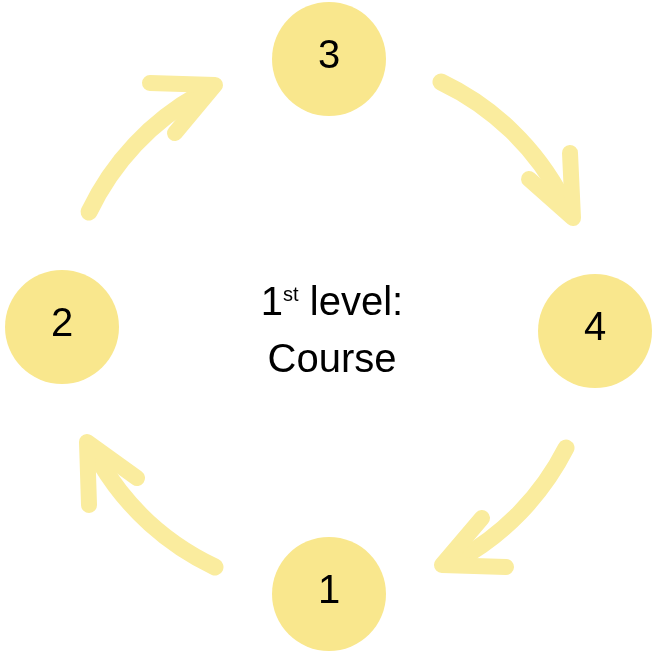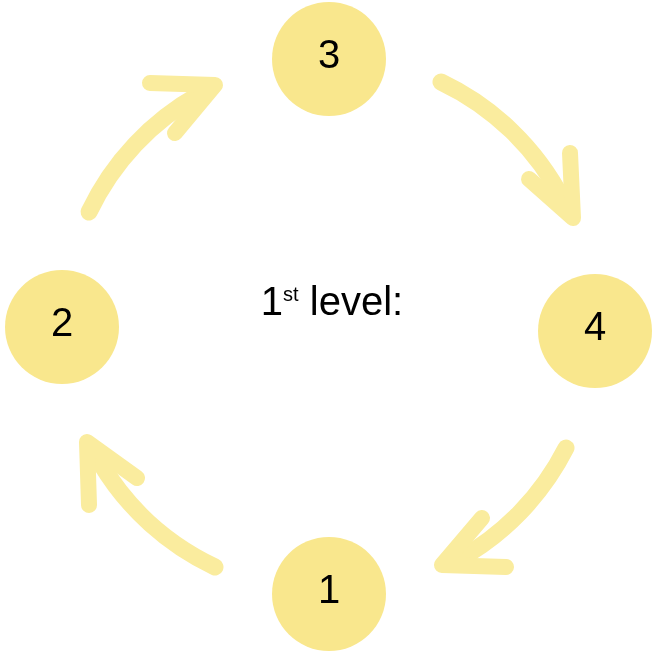--- a/index.html
+++ b/index.html
@@ -83,15 +83,16 @@
     <circle cx="595" cy="331" r="57" fill="#F9E78D"></circle>
   </svg>
 
   <div class="node-num num-1">1</div>
   <div class="node-num num-2">2</div>
   <div class="node-num num-3">3</div>
   <div class="node-num num-4">4</div>
 
   <div class="caption">
     <div><span>1</span><span class="sup">st</span><span> level:</span></div>
+    <div>Course</div>
   </div>
 
 </div>
 
 </body></html>

